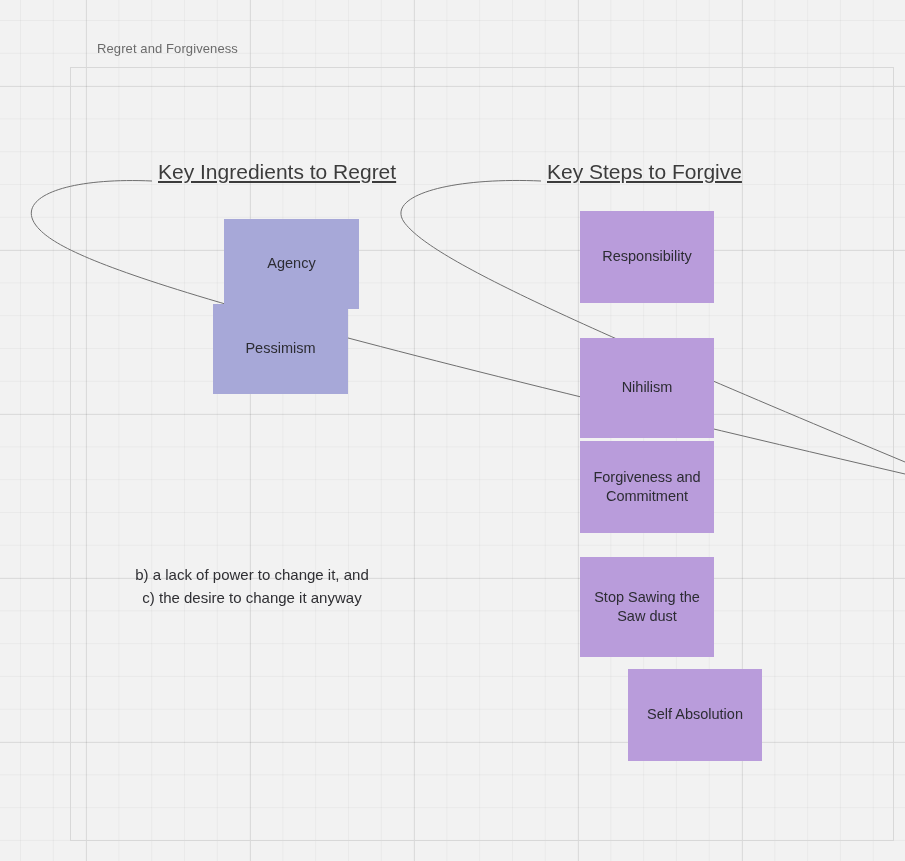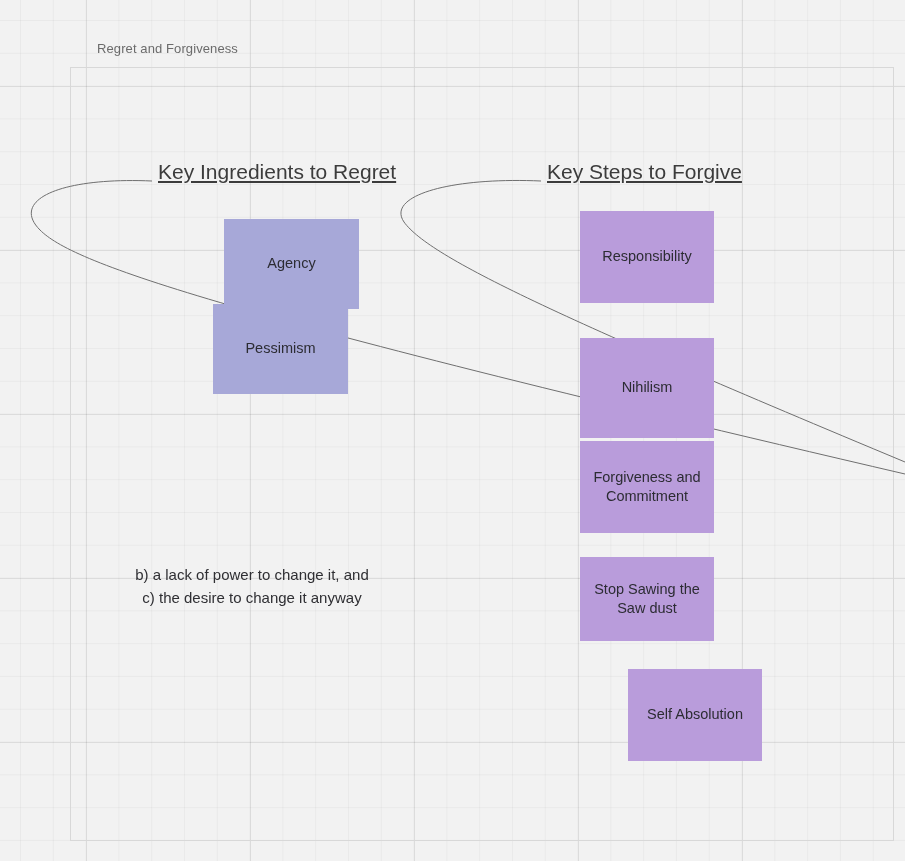--- a/index.html
+++ b/index.html
@@ -122,21 +122,21 @@
 
   <div class="col-heading" id="heading-left">Key Ingredients to Regret</div>
   <div class="col-heading" id="heading-right">Key Steps to Forgive</div>
 
   <div class="node-box left" style="left: 224px; top: 211px; width: 135px; height: 90px; background: rgb(167, 168, 216); margin-top: 8px;">Agency</div>
   <div class="node-box left" style="left: 213px; top: 304px; width: 135px; height: 90px; background: rgb(167, 168, 216);">Pessimism</div>
 
   <div class="node-box right" style="left: 580px; top: 211px; width: 134px; height: 92px; background: rgb(185, 156, 219);">Responsibility</div>
   <div class="node-box right" style="left: 580px; top: 338px; width: 134px; height: 100px; background: rgb(185, 156, 219);">Nihilism</div>
   <div class="node-box right" style="left: 580px; top: 441px; width: 134px; height: 92px; background: rgb(185, 156, 219);">Forgiveness and Commitment</div>
-  <div class="node-box right" style="left: 580px; top: 557px; width: 134px; height: 84px; background: rgb(185, 156, 219);">Stop Sawing the Saw dust</div>
+  <div class="node-box right" style="left: 580px; top: 557px; width: 134px; height: 100px; background: rgb(185, 156, 219);">Stop Sawing the Saw dust</div>
   <div class="node-box right" style="left: 580px; top: 669px; width: 134px; height: 92px; background: rgb(185, 156, 219); margin-left: 48px;">Self Absolution</div>
 
   <div class="memo">
     <div>b) a lack of power to change it, and</div>
     <div>c) the desire to change it anyway</div>
   </div>
 
 </div>
 
 </body></html>

